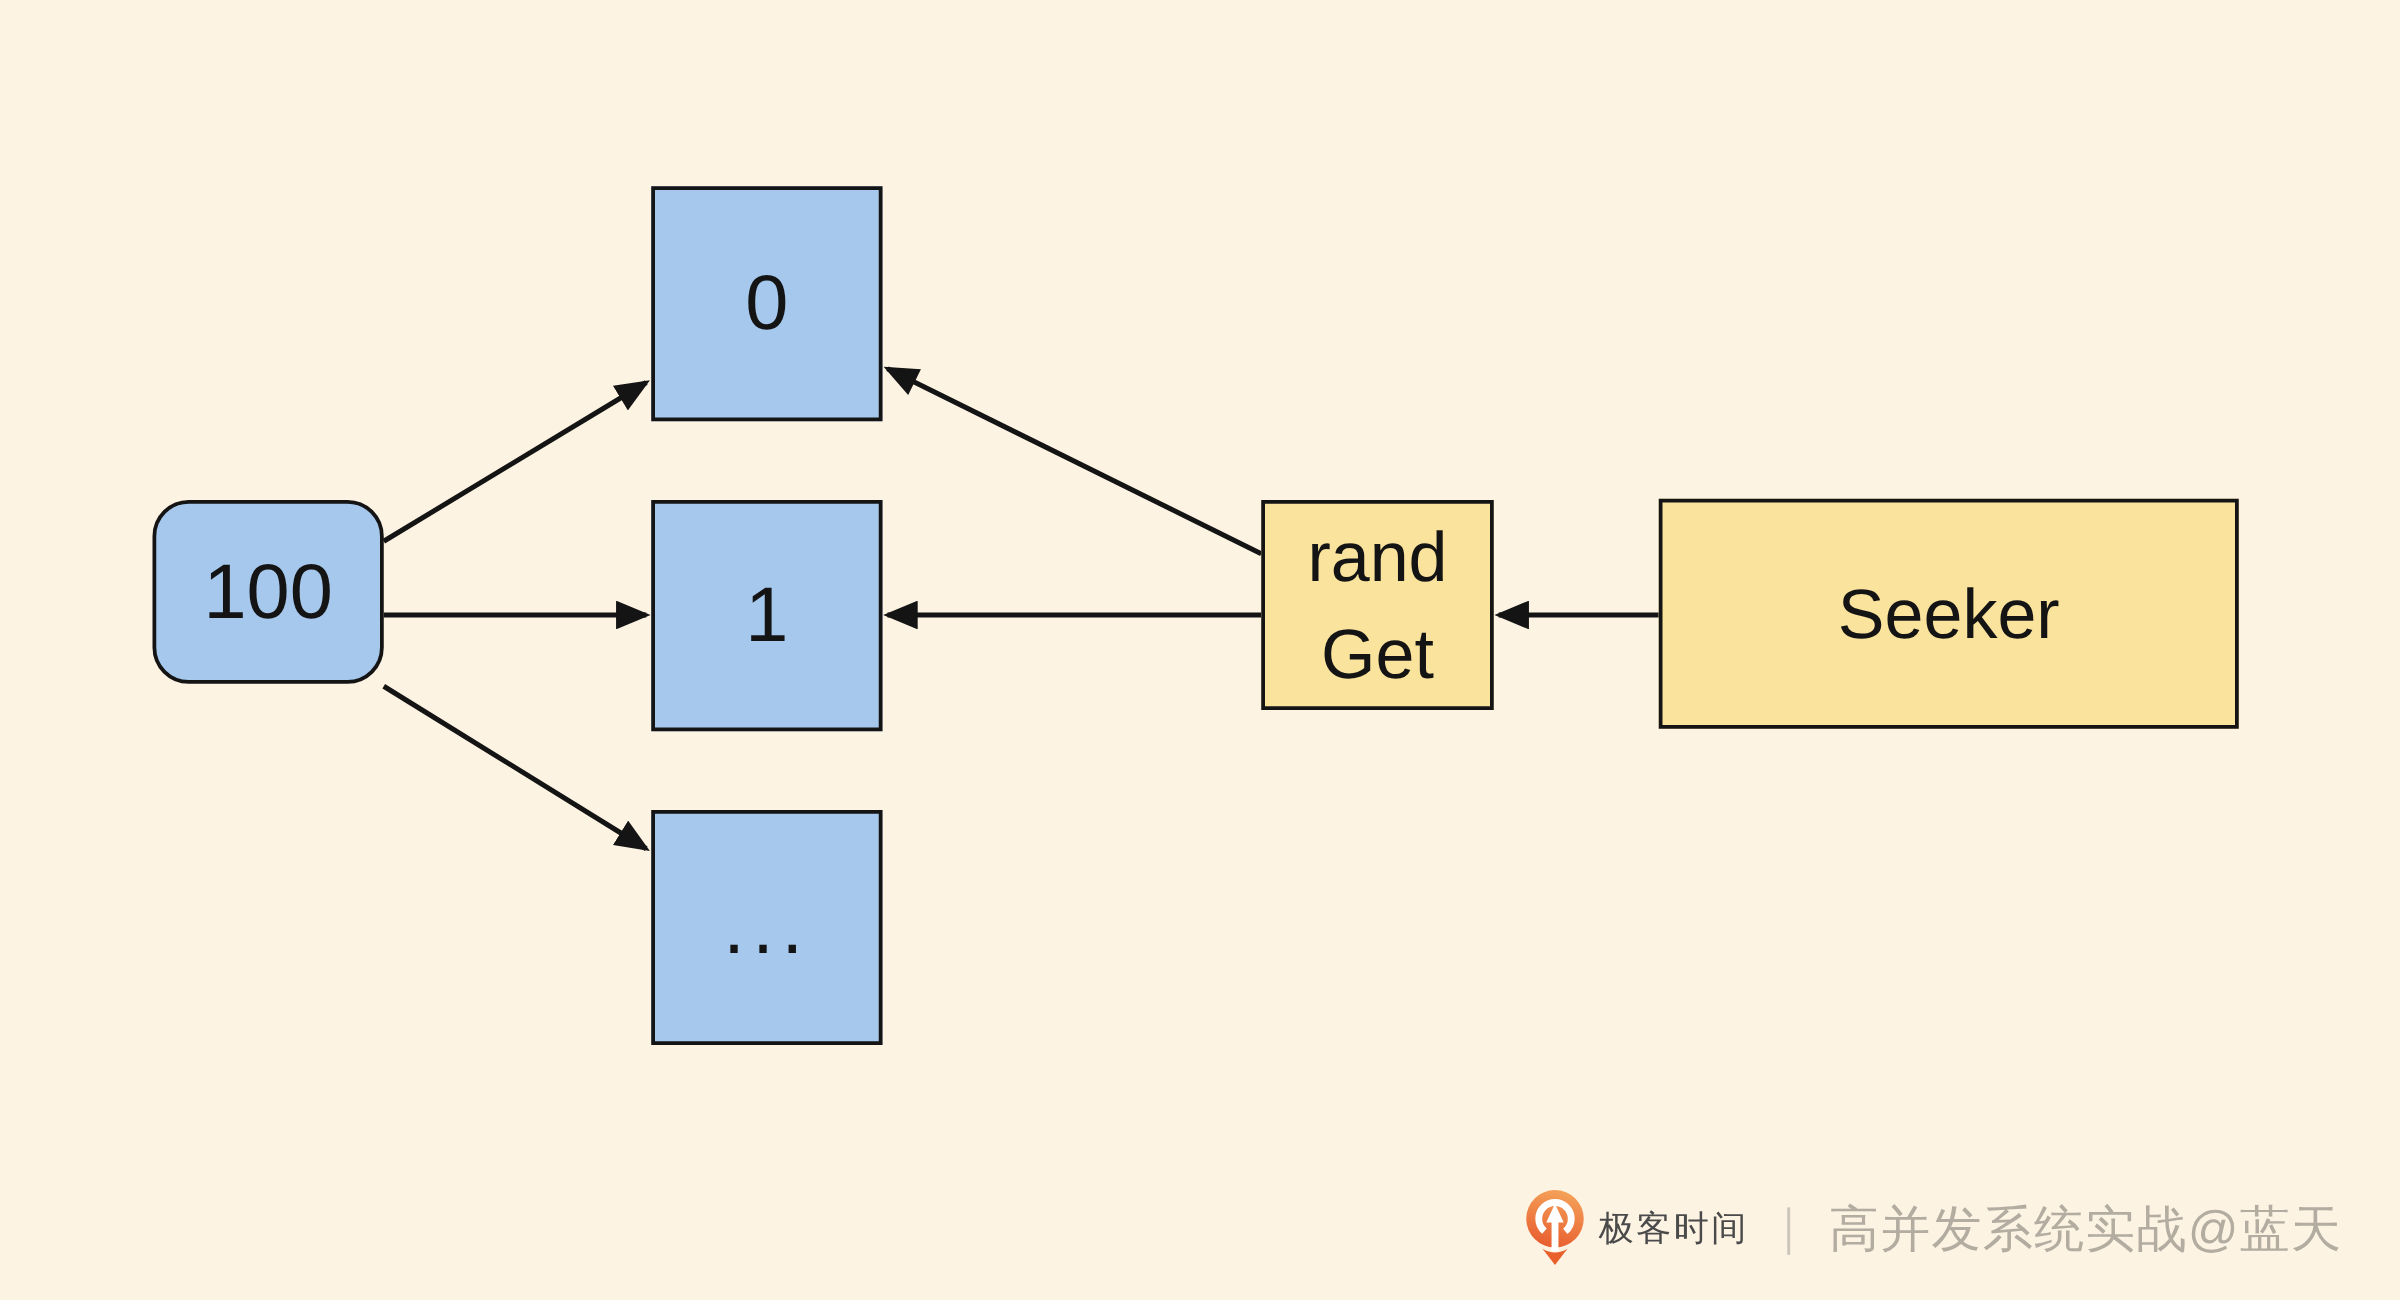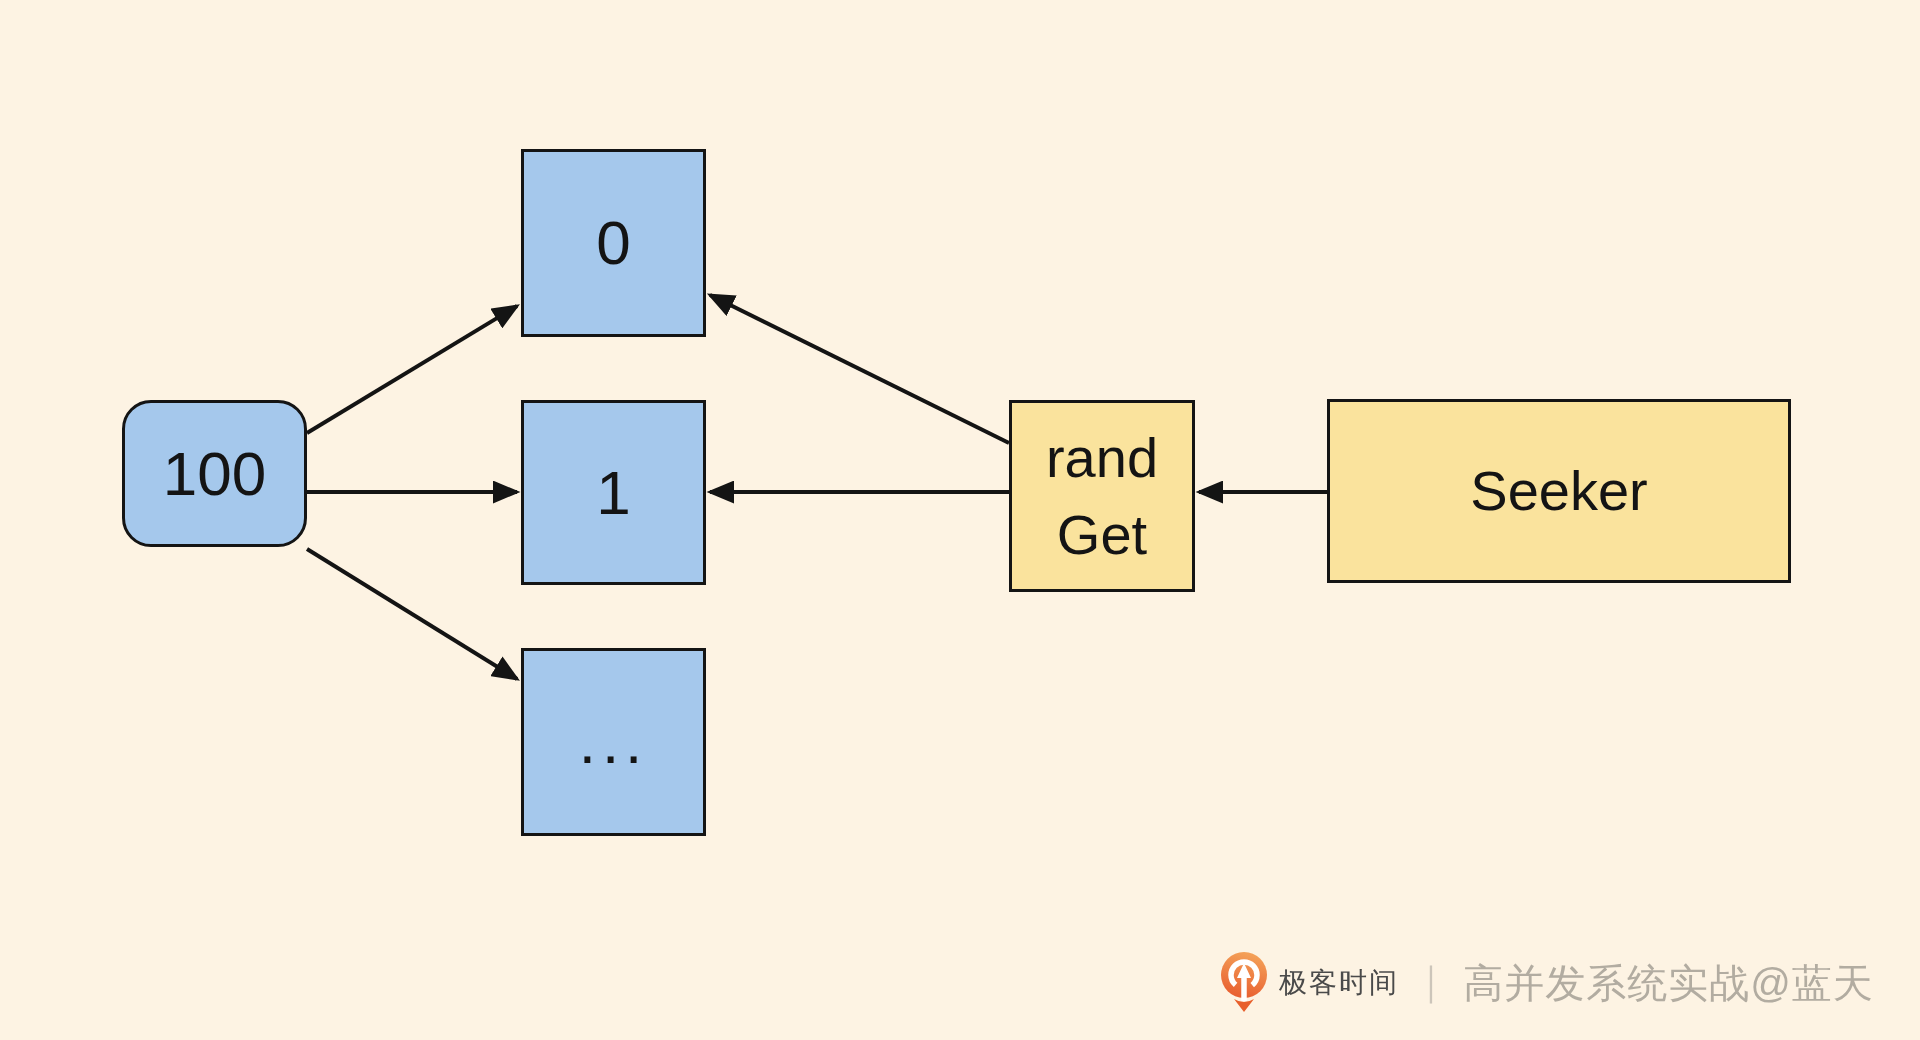--- a/index.html
+++ b/index.html
@@ -44,21 +44,21 @@
     text-align: center;
     line-height: 1.38;
   }
   .node.blue { background: var(--blue); font-size: 62px; }
   .node.yellow { background: var(--yellow); font-size: 56px; }
   .node .ln { display: block; }
   #node-requests   { left: 122px;  top: 400px; width: 185px; height: 147px; border-radius: 29px; }
   #node-shard0     { left: 521px;  top: 149px; width: 185px; height: 188px; }
   #node-shard1     { left: 521px;  top: 400px; width: 185px; height: 185px; }
   #node-shard-more { left: 521px;  top: 648px; width: 185px; height: 188px; letter-spacing: 6px; }
-  #node-rand-get   { left: 1009px; top: 400px; width: 186px; height: 192px; }
+  #node-rand-get   { left: 1009px; top: 400px; width: 186px; height: 168px; }
   #node-stock      { left: 1327px; top: 399px; width: 464px; height: 184px; }
 
   .watermark {
     position: absolute;
     left: 1220px;
     top: 948px;
     height: 70px;
     display: flex;
     align-items: center;
     white-space: nowrap;

